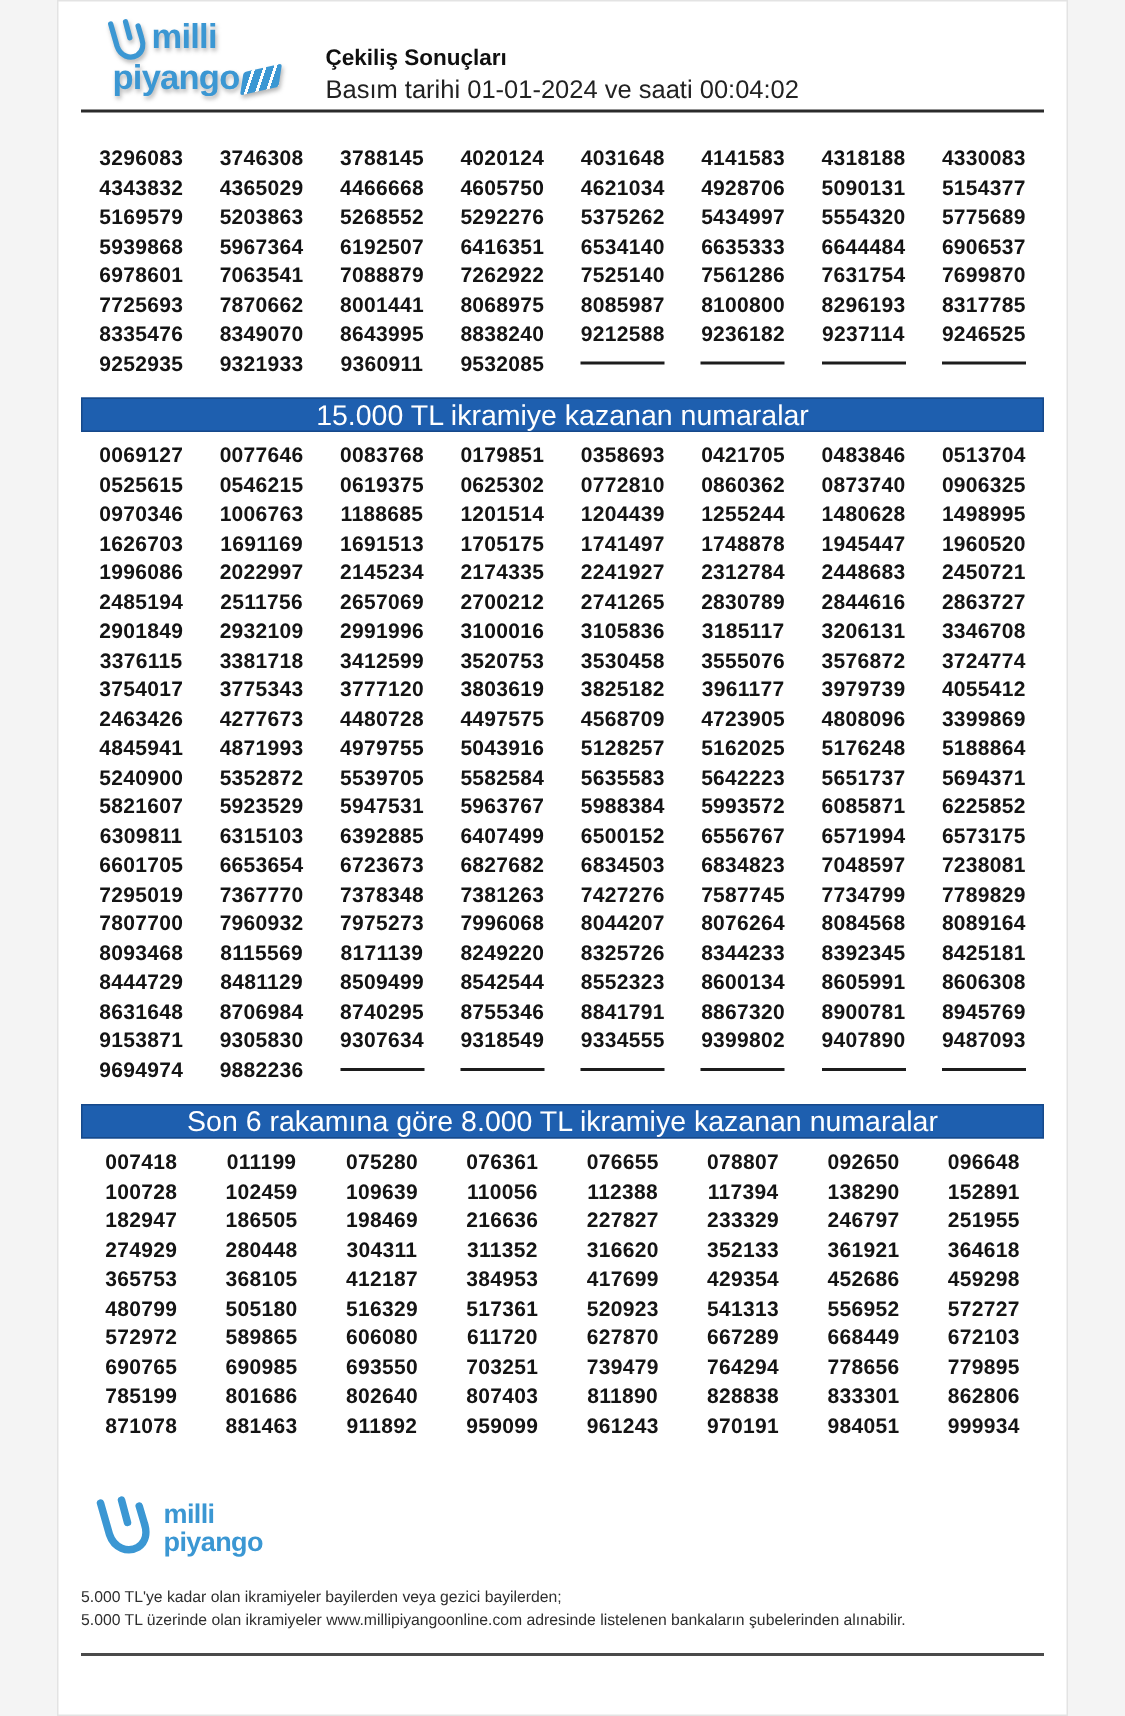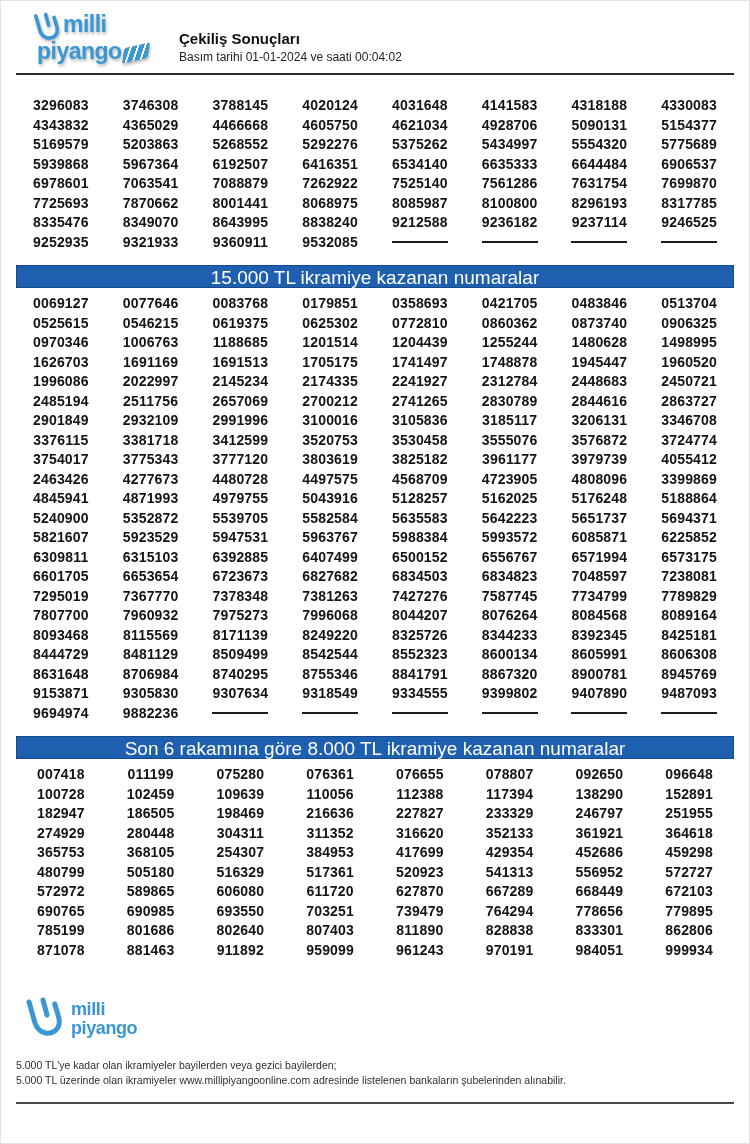--- a/index.html
+++ b/index.html
@@ -4,36 +4,36 @@
 <style>
   :root{
     --banner-blue:#1e5faf;
     --logo-blue:#3b97d3;
     --ink:#141414;
   }
   *{box-sizing:border-box;margin:0;padding:0;}
   html,body{background:#f4f4f4;}
   body{font-family:"Liberation Sans",sans-serif;}
   .page{
-    width:750px;height:1144px;margin:0 auto;background:#fff;
+    width:674px;height:1144px;margin:0 auto;background:#fff;
     overflow:hidden;position:relative;border:1px solid #e3e3e3;
   }
   
   .header{display:flex;align-items:flex-start;padding:10px 0 0 28px;height:72px;}
   .logo{color:var(--logo-blue);}
   .top-logo{position:relative;width:128px;filter:drop-shadow(1px 2px 1.5px rgba(90,90,90,.45));}
   .top-logo .hand{position:absolute;left:0;top:0;width:32px;height:34px;}
   .top-logo .l1{display:block;margin-left:34px;font-size:23px;font-weight:bold;letter-spacing:-.5px;}
   .top-logo .l2{display:block;margin-left:8px;font-size:23px;font-weight:bold;letter-spacing:-.5px;}
   .tickets{display:inline-block;width:24px;height:16px;margin-left:2px;vertical-align:middle;
     background:repeating-linear-gradient(100deg,var(--logo-blue) 0 5px,#fff 5px 7px);
     transform:skewX(-22deg) rotate(-14deg);border-radius:2px;}
   .head-text{margin-left:22px;padding-top:3px;margin-top:16px;}
   .head-title{font-size:15px;font-weight:bold;color:#101010;}
-  .head-sub{font-size:12px;color:#222;margin-top:3px;}
+  .head-sub{font-size:17px;color:#222;margin-top:3px;}
   .rule{border:none;border-top:2px solid #2b2b2b;margin:0 15px;}
   
   .sections{margin:0 15px;}
   .banner{
     background:var(--banner-blue);color:#fff;text-align:center;
     font-size:19px;font-weight:normal;height:23px;line-height:23px;
     margin-top:13px;margin-bottom:6px;border:1px solid #16498a;
   }
   .num-grid{display:grid;grid-template-columns:repeat(8,1fr);}
   .num-grid.first{margin-top:21px;margin-bottom:8px;}
@@ -371,21 +371,21 @@
         <div class="cell">274929</div>
         <div class="cell">280448</div>
         <div class="cell">304311</div>
         <div class="cell">311352</div>
         <div class="cell">316620</div>
         <div class="cell">352133</div>
         <div class="cell">361921</div>
         <div class="cell">364618</div>
         <div class="cell">365753</div>
         <div class="cell">368105</div>
-        <div class="cell">254307</div>
+        <div class="cell">412187</div>
         <div class="cell">384953</div>
         <div class="cell">417699</div>
         <div class="cell">429354</div>
         <div class="cell">452686</div>
         <div class="cell">459298</div>
         <div class="cell">480799</div>
         <div class="cell">505180</div>
         <div class="cell">516329</div>
         <div class="cell">517361</div>
         <div class="cell">520923</div>

